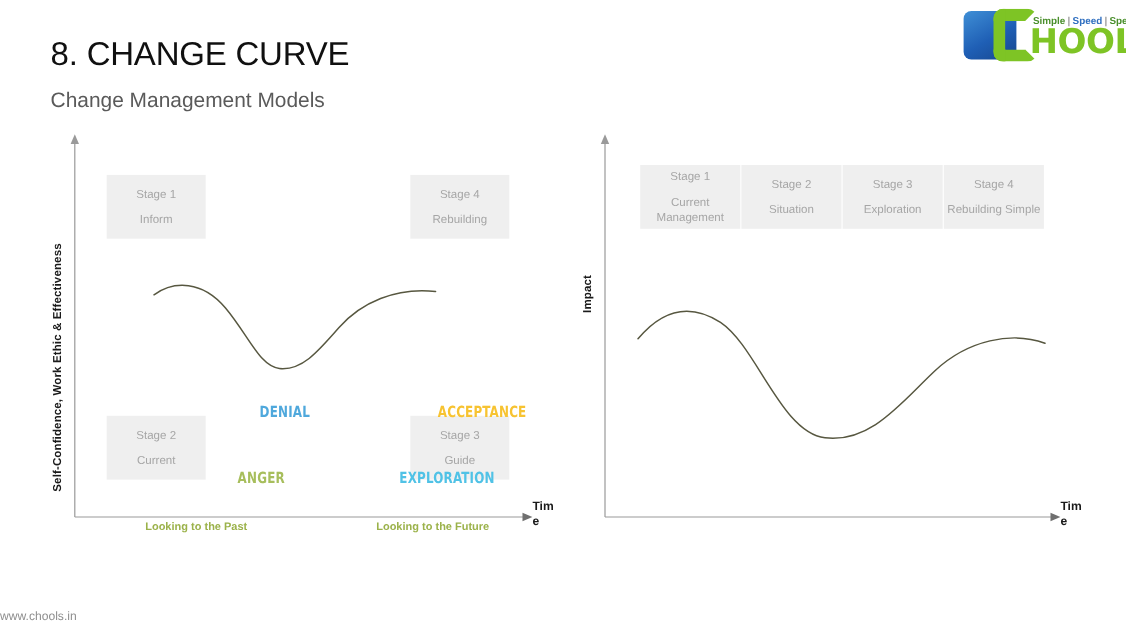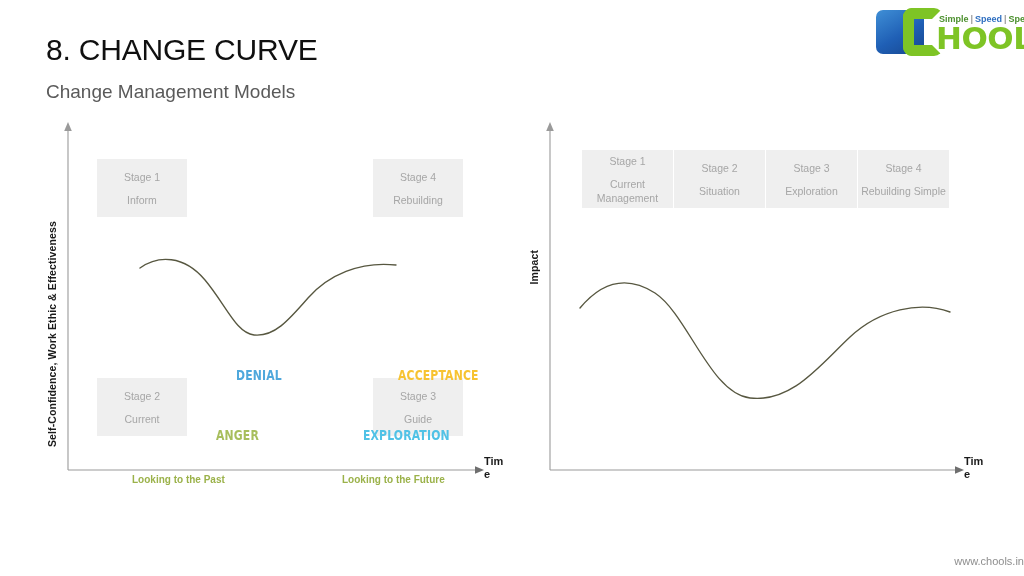--- a/index.html
+++ b/index.html
@@ -185,21 +185,21 @@
   }
   #lbl-past   { left: 92px;  top: 359px; }
   #lbl-future { left: 278px; top: 359px; margin-left: 24px; }
 
   
   #footer {
     position: absolute;
     left: 0;
     right: 0;
     top: 555px;
-    text-align: right;
+    text-align: left;
     font-size: 11px;
     color: #8e8e8e;
   }
 </style>
 </head>
 <body>
 
 <div id="slide-title">8. CHANGE CURVE</div>
 <div id="slide-subtitle">Change Management Models</div>
 

